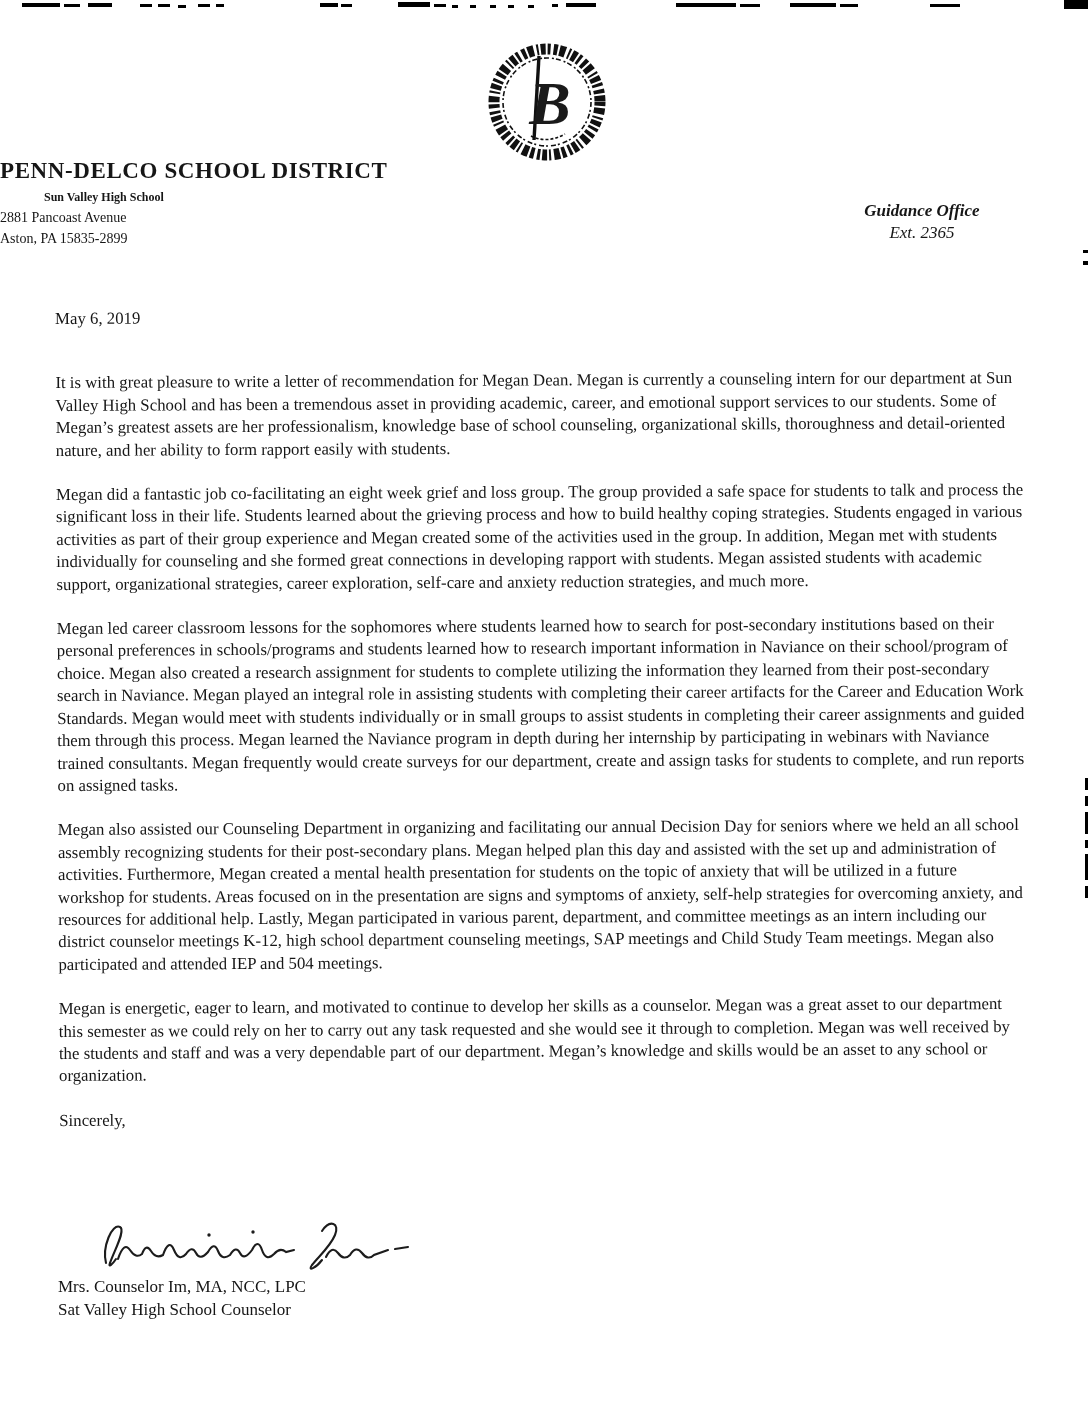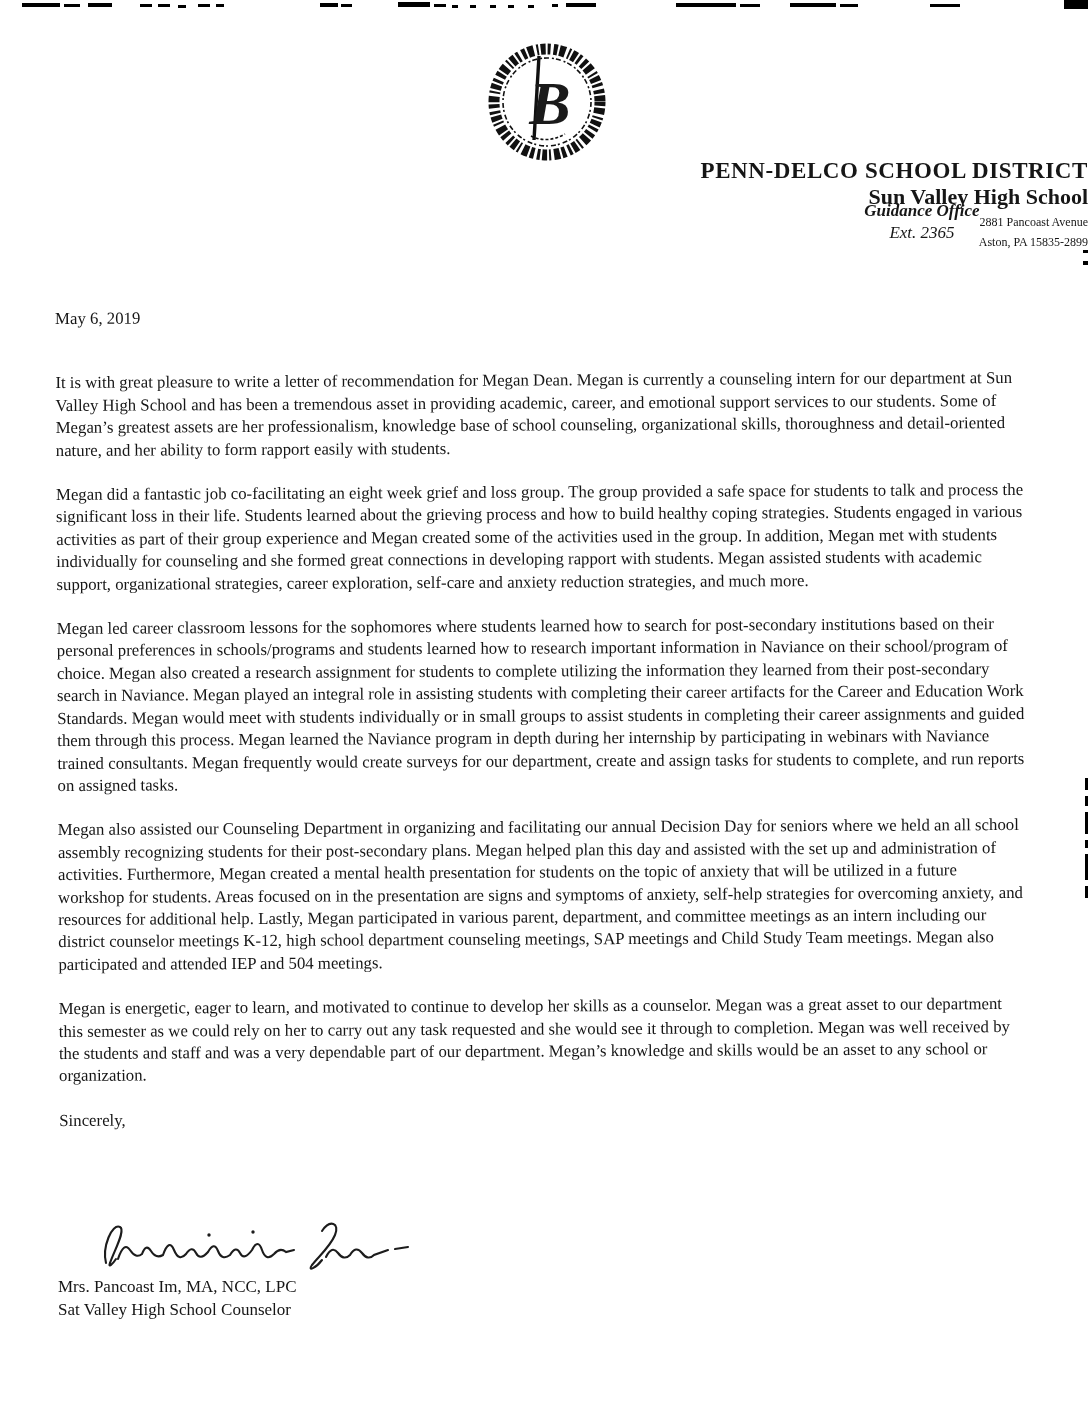--- a/index.html
+++ b/index.html
@@ -23,33 +23,34 @@
     top: 40px;
     left: 487px;
     width: 120px;
     height: 124px;
   }
   .letterhead-center {
     position: absolute;
     top: 158px;
     left: 0;
     width: 100%;
-    text-align: right;
+    text-align: left;
   }
   .district-name {
     font-size: 23px;
     font-weight: bold;
     letter-spacing: 0.6px;
   }
   .school-name {
-    font-size: 22px;
+    font-size: 12px;
     font-weight: bold;
-    margin-top: 0;
+    margin-top: 6px;
+    padding-left: 44px;
   }
-  .addr-line { font-size: 12px; margin-top: 5px; margin-left: 16px; }
+  .addr-line { font-size: 14px; margin-top: 5px; }
 
   .office-block {
     position: absolute;
     width: 280px;
     text-align: center;
     font-size: 17px;
     line-height: 22px;
   }
   .office-block .office-title { font-weight: bold; }
   #main-office { top: 204px; left: 48px; }
@@ -172,17 +173,17 @@
         <path d="M305,44 L318,42"></path>
       </g>
       <g fill="#1c1c1c">
         <circle cx="119" cy="30" r="1.7"></circle>
         <circle cx="163" cy="27" r="1.7"></circle>
       </g>
     </svg>
   </div>
 
   <div class="signer-block">
-    <div>Mrs. Pancoast Im, MA, NCC, LPC</div>
+    <div>Mrs. Counselor Im, MA, NCC, LPC</div>
     <div>Sat Valley High School Counselor</div>
   </div>
 
 </div>
 
 </body></html>

